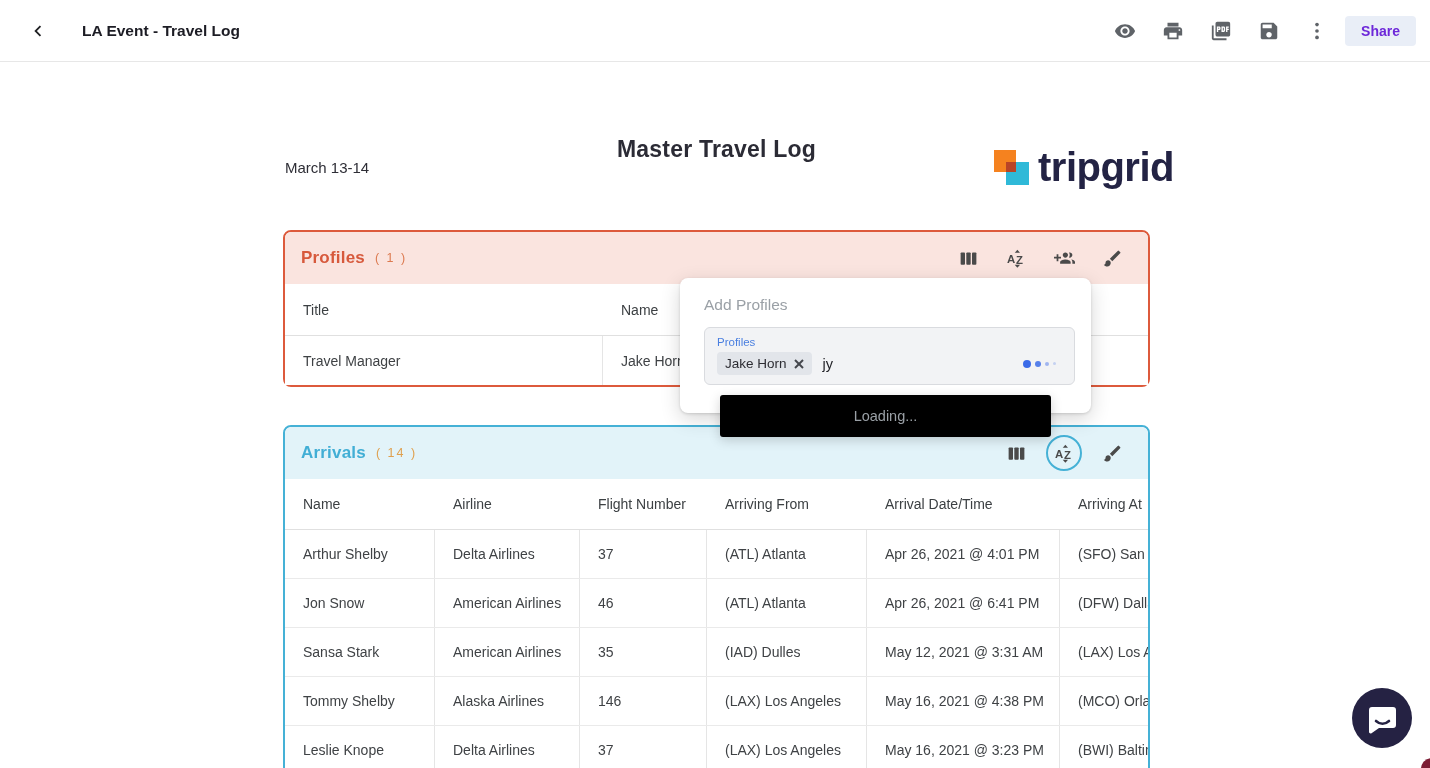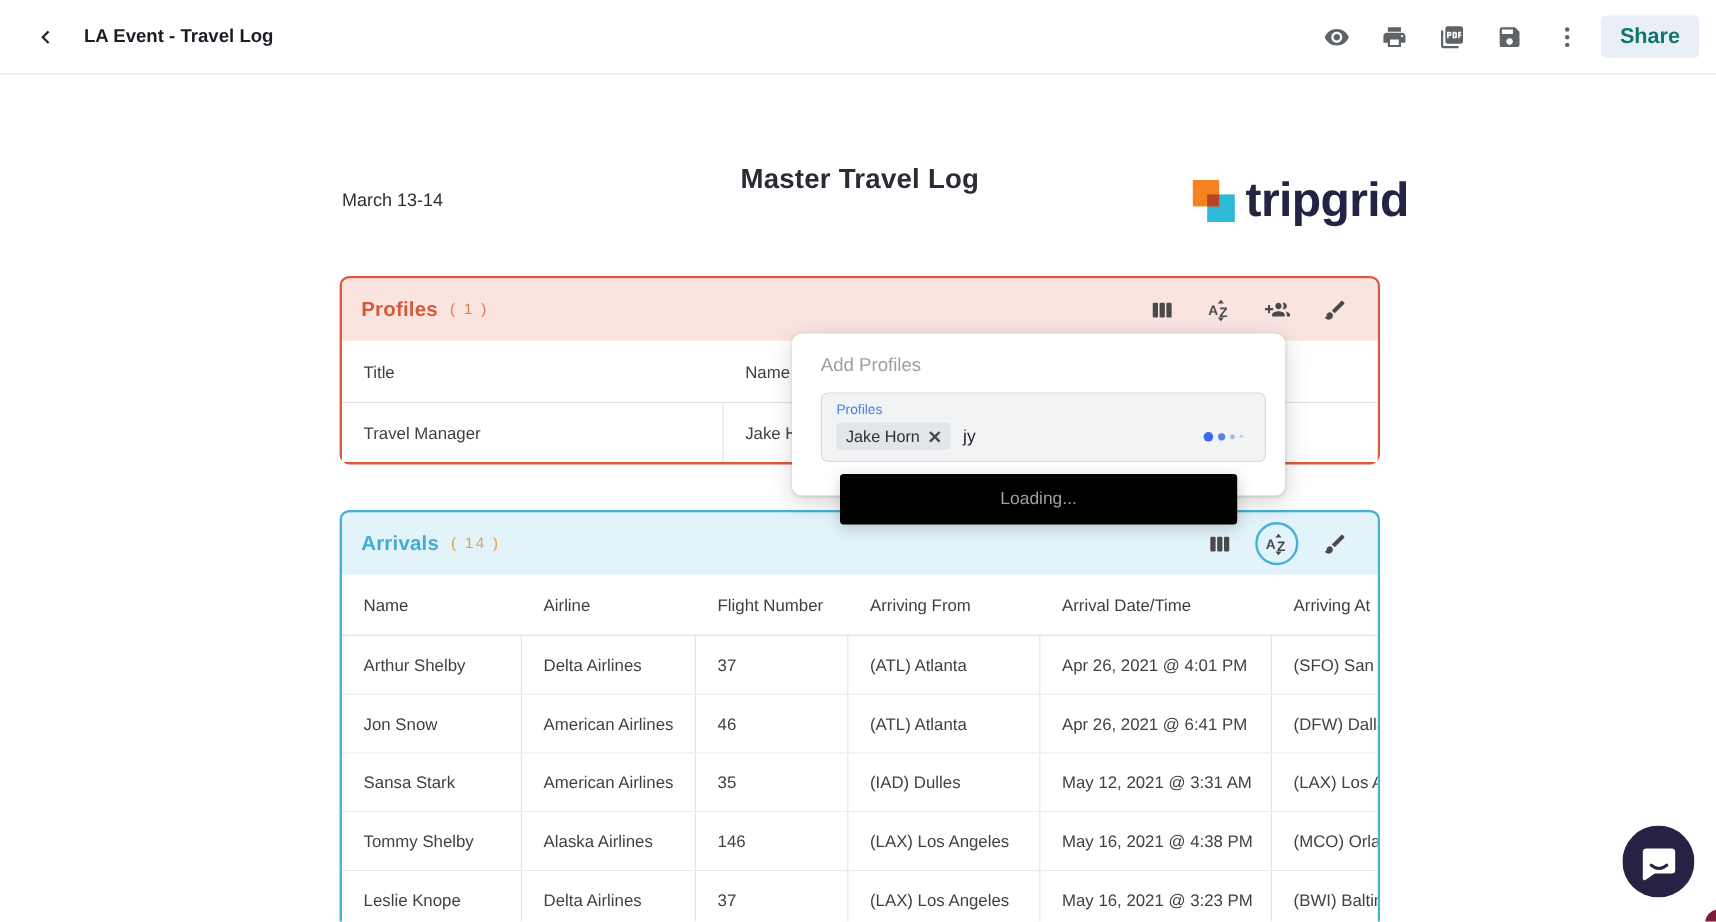--- a/index.html
+++ b/index.html
@@ -4,26 +4,26 @@
 <style>
   * { margin:0; padding:0; box-sizing:border-box; }
   html,body { width:1430px; height:768px; overflow:hidden; background:#fff;
     font-family:"Liberation Sans", sans-serif; position:relative; }
 
   
   .topbar { position:absolute; top:0; left:0; width:1430px; height:62px; background:#fff;
     border-bottom:1px solid #e7e7e7; display:flex; align-items:center; z-index:40; }
   .back-btn { width:40px; height:40px; margin-left:18px; display:flex; align-items:center;
     justify-content:center; cursor:pointer; color:#202124; }
-  .topbar-title { margin-left:12px; font-size:15.5px; font-weight:700; color:#1c1c24; }
+  .topbar-title { margin-left:24px; font-size:15.5px; font-weight:700; color:#1c1c24; }
   .topbar-right { margin-left:auto; display:flex; align-items:center; gap:8px; padding-right:14px; }
   .icon-btn { width:40px; height:40px; display:flex; align-items:center; justify-content:center;
     color:#5f6368; cursor:pointer; }
   .icon-btn svg { width:22px; height:22px; fill:currentColor; }
-  .share-btn { background:#e9eef7; color:#0f766e; font-size:18px; font-weight:600;
+  .share-btn { background:#e9eef7; color:#6d28d9; font-size:14px; font-weight:600;
     padding:7px 16px; border-radius:4px; cursor:pointer; }
 
   
   .date-range { position:absolute; left:285px; top:159px; font-size:15px; color:#2e2e36; }
   .doc-title { position:absolute; left:283px; top:136px; width:867px; text-align:center;
     font-size:23px; font-weight:600; color:#2b2b35; letter-spacing:.2px; }
   .logo { position:absolute; left:993px; top:145px; display:flex; align-items:center; gap:7px; }
   .logo-mark { width:38px; height:40px; }
   .logo-text { font-size:40px; font-weight:700; color:#232344; letter-spacing:-0.5px; }
 
@@ -62,21 +62,21 @@
 
   
   .arrivals-card .thead-row { height:51px; }
   .a-row { width:1030px; }
   .c0{width:150px} .c1{width:145px} .c2{width:127px} .c3{width:160px} .c4{width:193px} .c5{width:250px}
   .arrivals-card .trow { border-bottom:1px solid #eaeaea; }
   .arrivals-card .trow .tcell { border-right:1px solid #e5e5e5; }
   .arrivals-card .trow .tcell:last-child { border-right:none; }
 
   
-  .popup { position:absolute; left:660px; top:278px; width:411px; height:135px; background:#fff;
+  .popup { position:absolute; left:680px; top:278px; width:411px; height:135px; background:#fff;
     border-radius:8px; box-shadow:0 1px 3px rgba(0,0,0,.14), 0 6px 20px rgba(0,0,0,.16);
     z-index:20; padding:18px 16px 0 24px; }
   .popup-title { font-size:15.5px; color:#9aa0a6; }
   .field-box { margin-top:13px; background:#f2f3f5; border:1px solid #d9dbdf; border-radius:6px;
     height:58px; padding:8px 12px; position:relative; cursor:text; }
   .field-label { font-size:11.5px; color:#4a7fe0; }
   .chip-row { display:flex; align-items:center; margin-top:4px; }
   .chip { background:#e2e5ea; border-radius:4px; padding:4px 8px; font-size:13.5px; color:#2d2d33;
     display:flex; align-items:center; gap:7px; }
   .chip svg { width:10px; height:10px; stroke:#44474c; stroke-width:2; cursor:pointer; }

